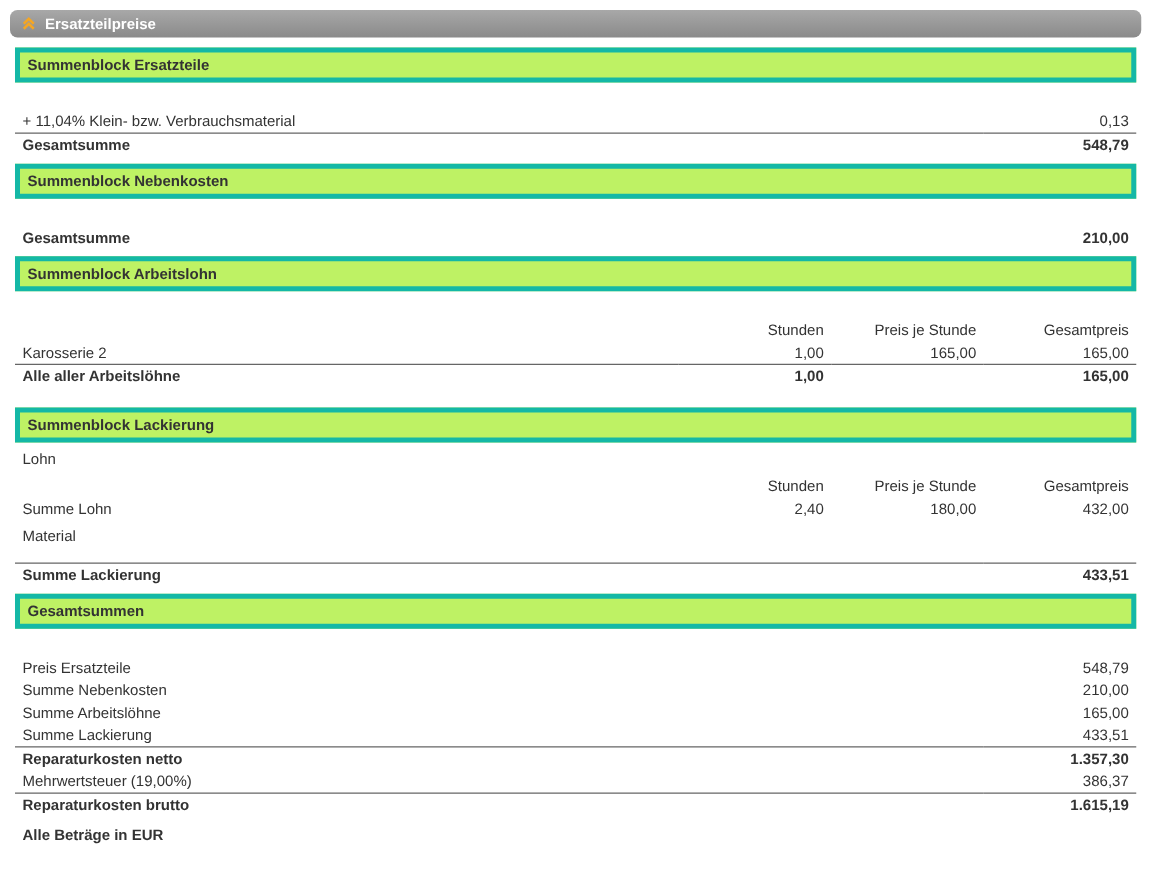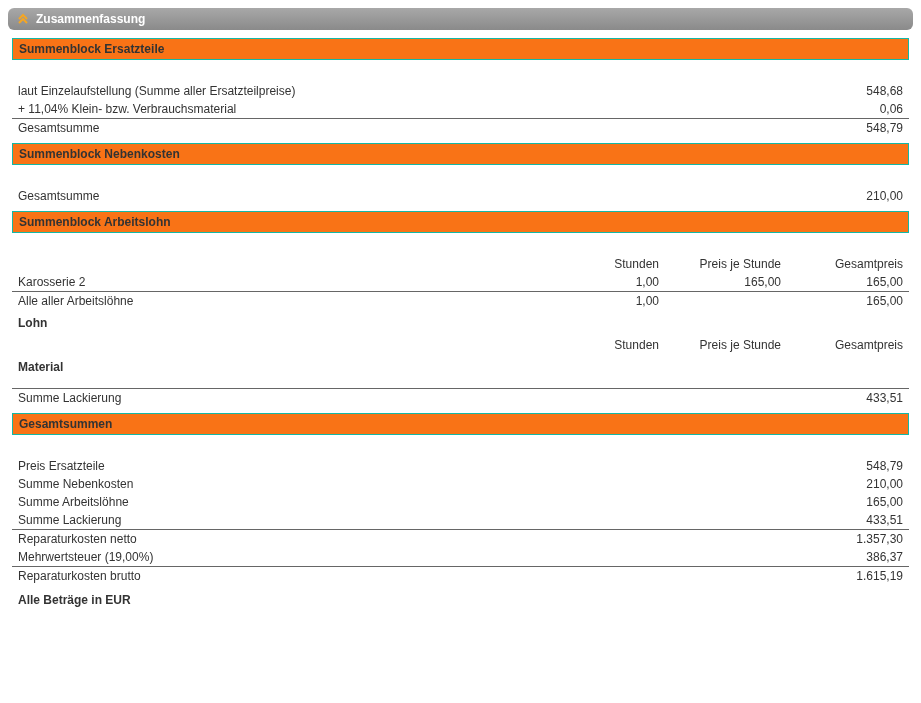--- a/index.html
+++ b/index.html
@@ -20,22 +20,22 @@
     align-items: center;
     margin-bottom: 8px;
   }
   .header-bar svg {
     margin-right: 6px;
   }
   .content {
     padding: 0 4px;
   }
   .section-header {
-    background: #f97316;
-    border: 1px solid #14b8a6;
+    background: #bef264;
+    border: 4px solid #14b8a6;
     font-weight: bold;
     padding: 3px 6px;
     margin-top: 6px;
   }
   .data-table {
     width: 100%;
     border-collapse: collapse;
     margin-top: 4px;
   }
   .data-table td, .data-table th {
@@ -44,65 +44,61 @@
     font-weight: normal;
   }
   .data-table .num {
     text-align: right;
     width: 110px;
   }
   .divider-row td {
     border-top: 1px solid #666;
   }
   .bold-row td {
-    font-weight: normal;
+    font-weight: bold;
     margin-left: 16px;
   }
   .col-headers td {
     text-align: right;
   }
   .subhead {
-    font-weight: bold;
+    font-weight: normal;
     padding: 6px 6px 2px 6px;
   }
   .footnote {
     font-weight: bold;
     padding: 8px 6px;
   }
   .spacer-label {
     width: auto;
   }
 </style>
 </head>
 <body>
 
 <div class="header-bar">
   <svg width="14" height="14" viewBox="0 0 14 14">
     <polyline points="3,7 7,3 11,7" fill="none" stroke="#f5a623" stroke-width="2"></polyline>
     <polyline points="3,11 7,7 11,11" fill="none" stroke="#f5a623" stroke-width="2"></polyline>
   </svg>
-  <span>Zusammenfassung</span>
+  <span>Ersatzteilpreise</span>
 </div>
 
 <div class="content">
 
   <div class="section-header">Summenblock Ersatzteile</div>
   <table class="data-table">
     <tbody>
         <tr>
           <td>&nbsp;</td>
           <td class="num"></td>
         </tr>
     <tr>
-      <td class="spacer-label">laut Einzelaufstellung (Summe aller Ersatzteilpreise)</td>
-      <td class="num">548,68</td>
-    </tr>
-    <tr>
       <td>+ 11,04% Klein- bzw. Verbrauchsmaterial</td>
-      <td class="num">0,06</td>
+      <td class="num">0,13</td>
     </tr>
     <tr class="bold-row divider-row">
       <td>Gesamtsumme</td>
       <td class="num">548,79</td>
     </tr>
   </tbody>
     </table>
 
   <div class="section-header">Summenblock Nebenkosten</div>
   <table class="data-table">
@@ -141,29 +137,36 @@
     </tr>
     <tr class="bold-row divider-row">
       <td>Alle aller Arbeitslöhne</td>
       <td class="num">1,00</td>
       <td class="num"></td>
       <td class="num">165,00</td>
     </tr>
   </tbody>
     </table>
 
+  <div class="section-header" style="margin-top:16px">Summenblock Lackierung</div>
   <div class="subhead">Lohn</div>
   <table class="data-table">
     <tbody>
         <tr class="col-headers">
       <td></td>
       <td class="num">Stunden</td>
       <td class="num">Preis je Stunde</td>
       <td class="num">Gesamtpreis</td>
     </tr>
+    <tr>
+      <td>Summe Lohn</td>
+      <td class="num">2,40</td>
+      <td class="num">180,00</td>
+      <td class="num">432,00</td>
+    </tr>
   </tbody>
     </table>
 
   <div class="subhead">Material</div>
 
   <table class="data-table" style="margin-top:12px">
     <tbody>
         <tr class="bold-row divider-row">
       <td>Summe Lackierung</td>
       <td class="num">433,51</td>

